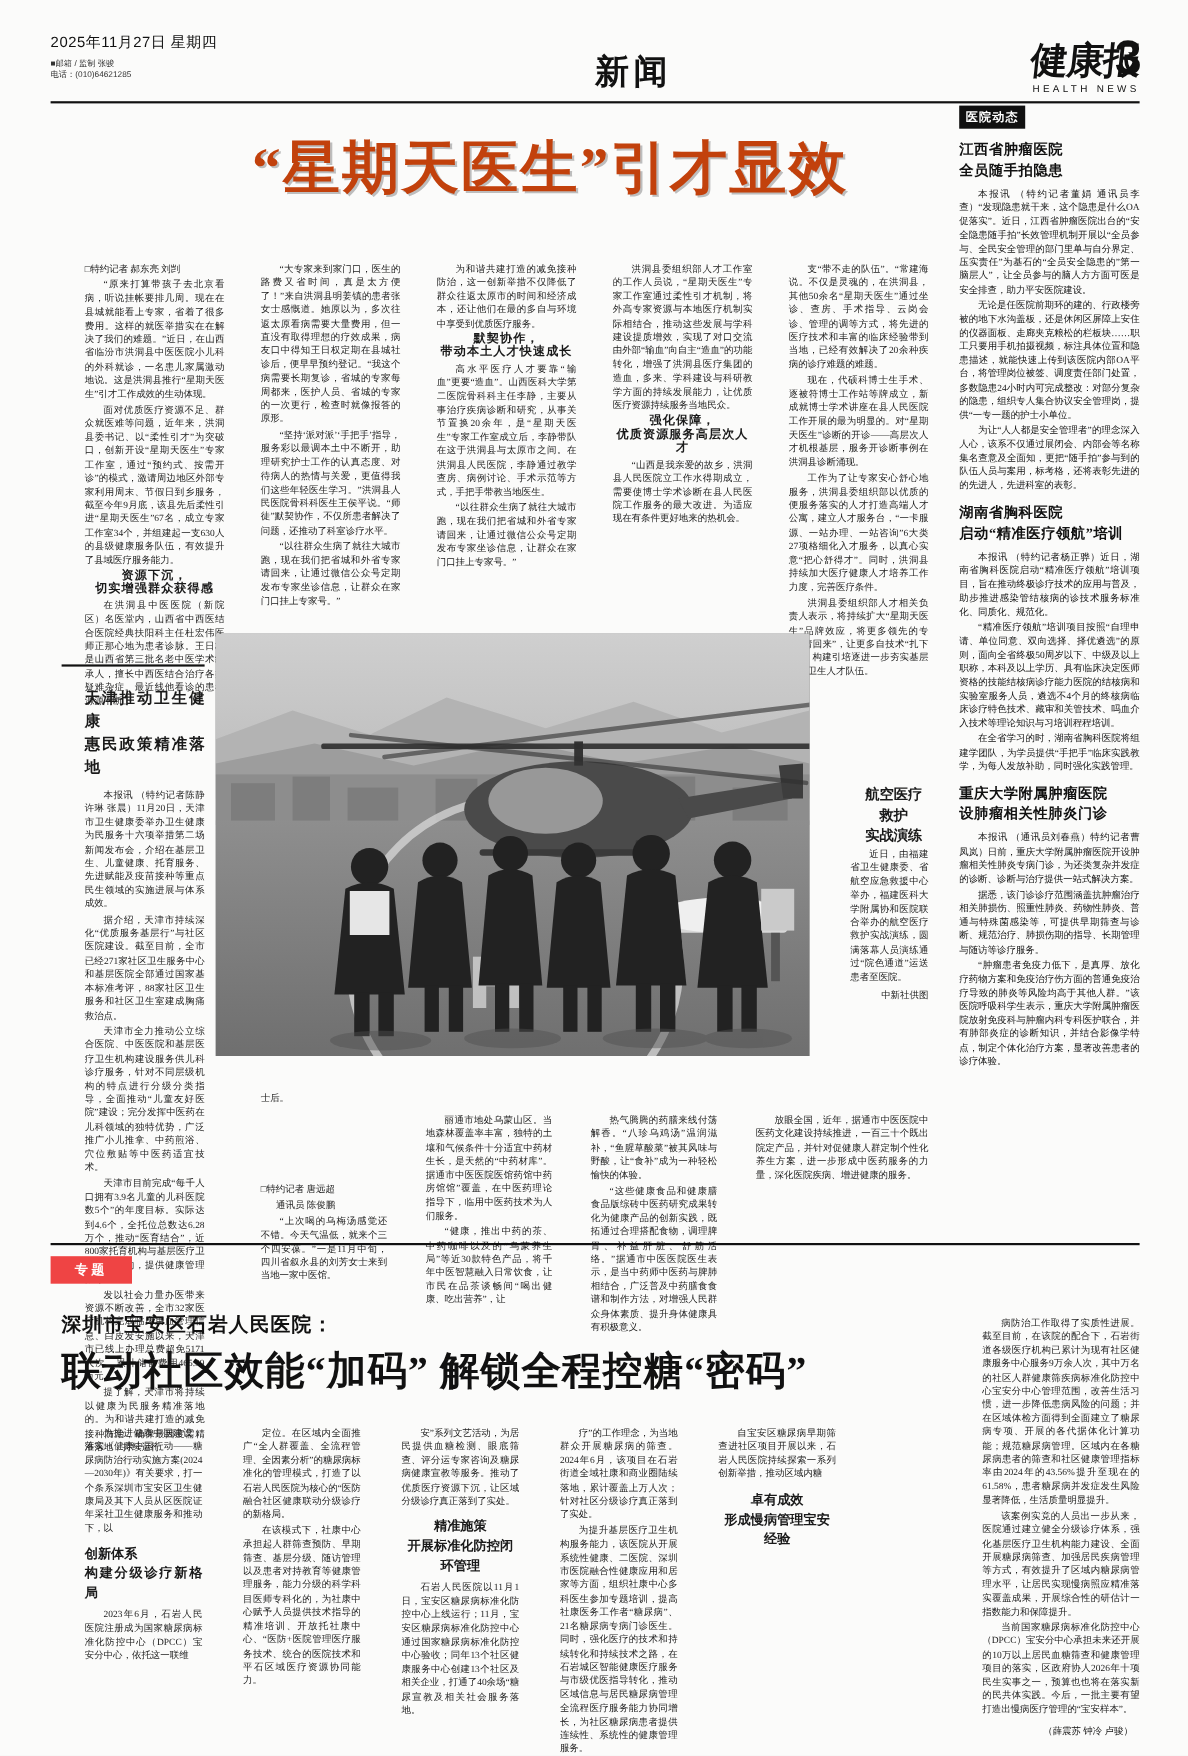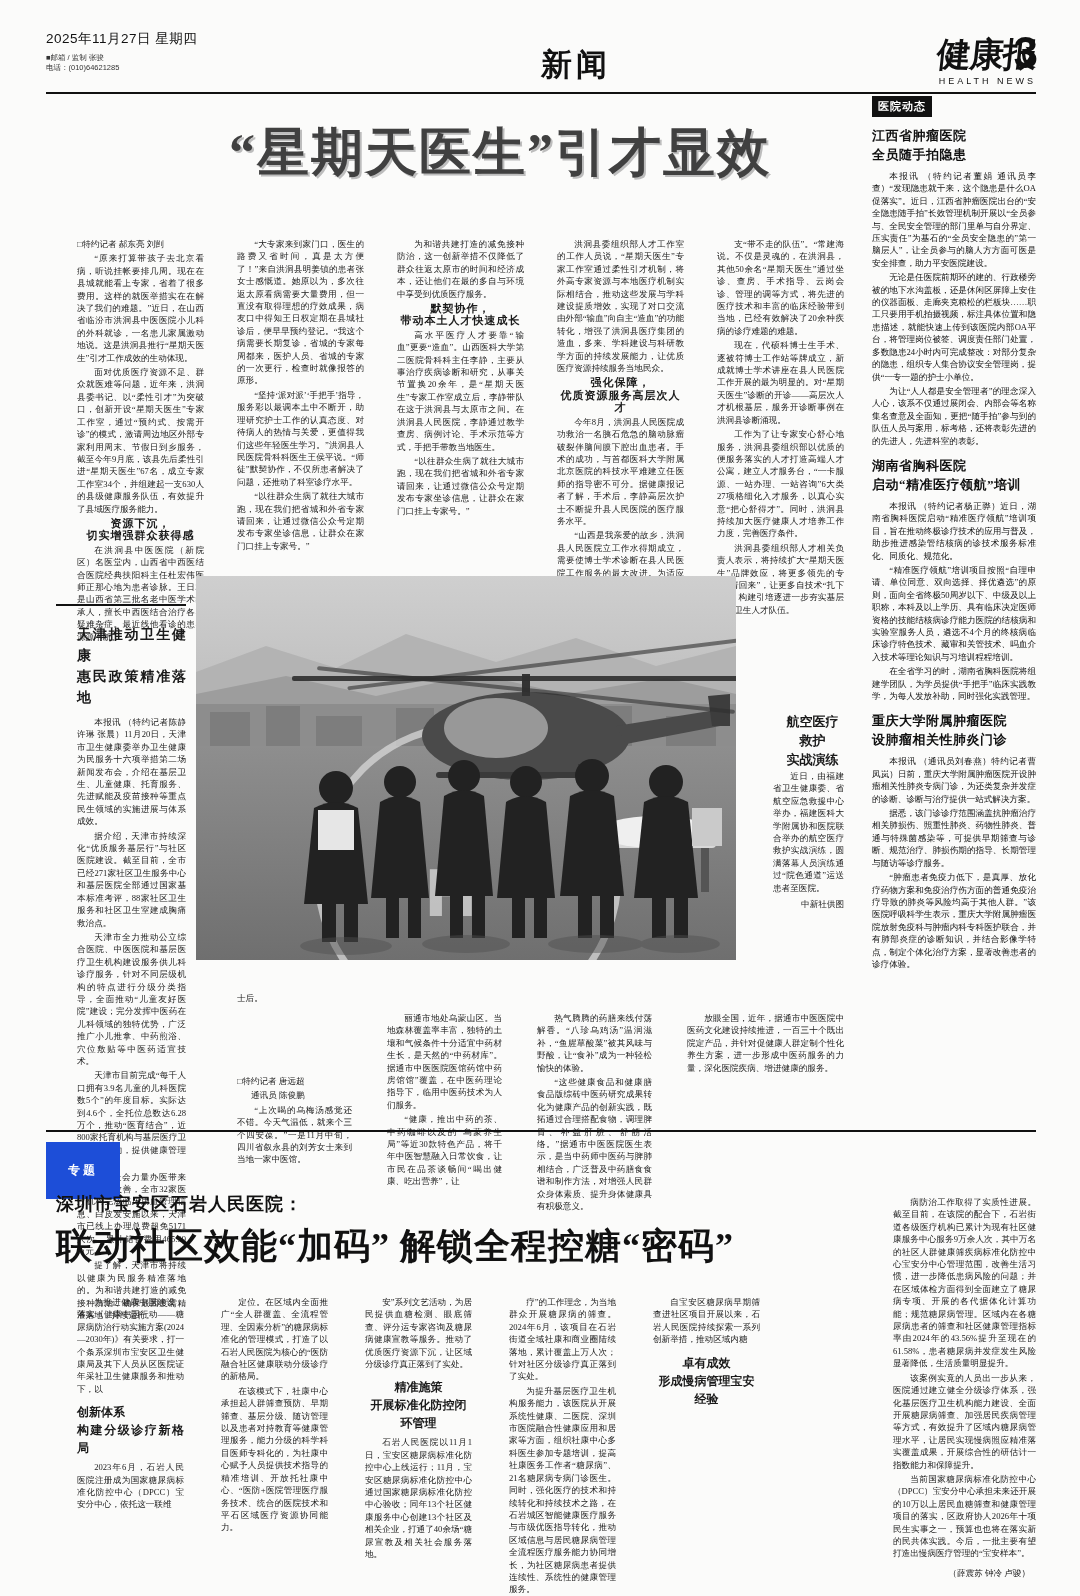--- a/index.html
+++ b/index.html
@@ -26,39 +26,39 @@
   
   .col{position:absolute;font-size:8.6px;line-height:12.4px;text-align:justify;color:#1a1a1a;}
   .col p{margin:0 0 2px 0;text-indent:2em;padding-left:21px;}
   .kicker{font-size:9px;font-weight:bold;margin-bottom:4px;text-indent:0 !important;font-family:"Liberation Sans",sans-serif;}
   .byline{font-size:8.6px;margin-bottom:4px;text-indent:0 !important;}
   .subhead{font-size:11px;font-weight:bold;text-align:center;margin:6px 0 4px;text-indent:0 !important;letter-spacing:1px;}
   
   .headline{position:absolute;left:150px;top:118px;width:700px;text-align:center;
     font-size:52px;font-weight:bold;letter-spacing:2px;
     font-family:"Liberation Serif",serif;
-    color:#404040;
+    color:#c2410c;
     text-shadow:2px 2px 0 #bdbdbd;
   }
   
   .rail{position:absolute;left:872px;top:96px;width:164px;}
   .rail-hd{background:#111;color:#fff;font-size:11px;font-weight:bold;padding:3px 6px;
     font-family:"Liberation Sans",sans-serif;letter-spacing:1px;display:inline-block;}
   .rail-title{font-size:13px;font-weight:bold;line-height:19px;margin:9px 0 6px;letter-spacing:.5px;}
   .rail-body{font-size:8.6px;line-height:12.4px;text-align:justify;}
   .rail-body p{margin:0 0 2px;text-indent:2em;}
   
   .photo{position:absolute;left:196px;top:576px;width:540px;height:384px;background:#8a8a8a;overflow:hidden;}
   .photo svg{display:block;}
   
   .band-title{position:absolute;left:140px;top:1000px;width:600px;text-align:center;
     font-size:27px;font-weight:bold;letter-spacing:1px;}
   
-  .topic-tag{position:absolute;left:46px;top:1142px;background:#1d4ed8;color:#fff;font-size:12px;
-    font-weight:bold;padding:20px 22px;font-family:Liberation Sans, sans-serif;letter-spacing:3px;}
+  .topic-tag{position:absolute;left:46px;top:1142px;background:#ef4444;color:#fff;font-size:12px;
+    font-weight:bold;padding:4px 22px;font-family:Liberation Sans, sans-serif;letter-spacing:3px;}
   .topic-sub{position:absolute;left:56px;top:1192px;font-size:18px;font-weight:bold;letter-spacing:1px;}
   .topic-head{position:absolute;left:56px;top:1222px;width:800px;font-size:36px;font-weight:bold;letter-spacing:1px;}
   .footnote{position:absolute;right:50px;bottom:16px;font-size:8.6px;}
   .divline{position:absolute;background:#111;}
 </style>
 </head>
 <body>
 
 <div class="page">
 
@@ -133,21 +133,20 @@
     <p class="subhead" style="white-space:pre-line">默契协作，
 带动本土人才快速成长</p>
     <p>高水平医疗人才要靠“输血”更要“造血”。山西医科大学第二医院骨科科主任李静，主要从事治疗疾病诊断和研究，从事关节置换20余年，是“星期天医生”专家工作室成立后，李静带队在这于洪洞县与太原市之间。在洪洞县人民医院，李静通过教学查房、病例讨论、手术示范等方式，手把手带教当地医生。</p>
     <p>“以往群众生病了就往大城市跑，现在我们把省城和外省专家请回来，让通过微信公众号定期发布专家坐诊信息，让群众在家门口挂上专家号。”</p>
   </div>
 
   <div class="col" style="left:536px;top:238px;width:148px;">
     <p>洪洞县委组织部人才工作室的工作人员说，“星期天医生”专家工作室通过柔性引才机制，将外高专家资源与本地医疗机制实际相结合，推动这些发展与学科建设提质增效，实现了对口交流由外部“输血”向自主“造血”的功能转化，增强了洪洞县医疗集团的造血，多来、学科建设与科研教学方面的持续发展能力，让优质医疗资源持续服务当地民众。</p>
     <p class="subhead" style="white-space:pre-line">强化保障，
 优质资源服务高层次人才</p>
-    <p>今年8月，洪洞县人民医院成功救治一名胰石危急的脑动脉瘤破裂伴脑间膜下腔出血患者。手术的成功，与首都医科大学附属北京医院的科技水平难建立任医师的指导密不可分。据健康报记者了解，手术后，李静高层次护士不断提升县人民医院的医疗服务水平。</p>
     <p>“山西是我亲爱的故乡，洪洞县人民医院立工作水得期成立，需要使博士学术诊断在县人民医院工作服务的最大改进。为适应现在有条件更好地来的热机会。</p>
   </div>
 
   <div class="col" style="left:696px;top:238px;width:148px;">
     <p>支“带不走的队伍”。“常建海说。不仅是灵魂的，在洪洞县，其他50余名“星期天医生”通过坐诊、查房、手术指导、云岗会诊、管理的调等方式，将先进的医疗技术和丰富的临床经验带到当地，已经有效解决了20余种疾病的诊疗难题的难题。</p>
     <p>现在，代硕科博士生手术、逐被符博士工作站等牌成立，新成就博士学术讲座在县人民医院工作开展的最为明显的。对“星期天医生”诊断的开诊——高层次人才机根基层，服务开诊断事例在洪洞县诊断涌现。</p>
     <p>工作为了让专家安心舒心地服务，洪洞县委组织部以优质的便服务落实的人才打造高端人才公寓，建立人才服务台，“一卡服源、一站办理、一站咨询”6大类27项格细化入才服务，以真心实意“把心舒得才”。同时，洪洞县持续加大医疗健康人才培养工作力度，完善医疗条件。</p>
     <p>洪洞县委组织部人才相关负责人表示，将持续扩大“星期天医生”品牌效应，将更多领先的专家“请回来”，让更多自技术“扎下根”，构建引培逐进一步夯实基层医疗卫生人才队伍。</p>
   </div>
 

